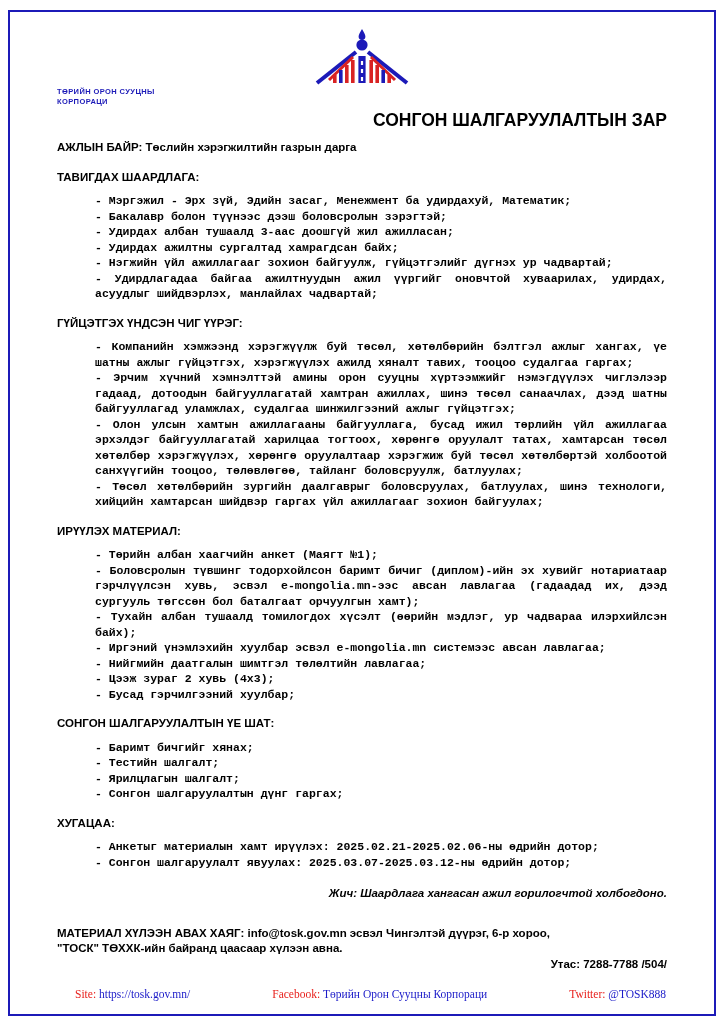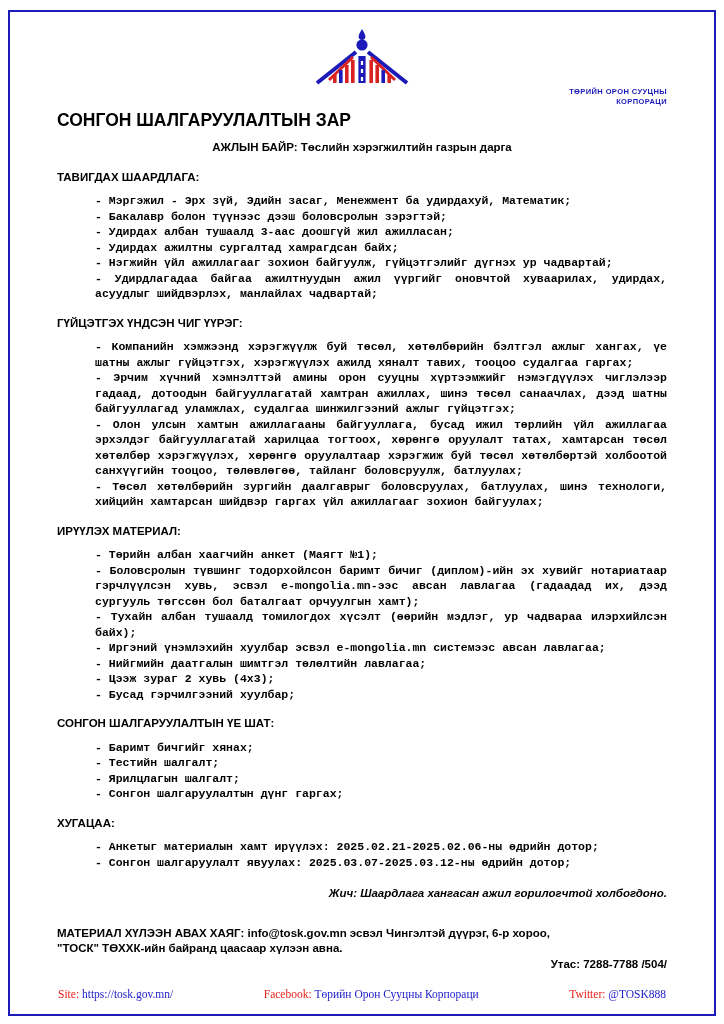--- a/index.html
+++ b/index.html
@@ -13,40 +13,40 @@
   }
   .frame {
     position:absolute; left:8px; top:10px; right:8px; bottom:8px;
     border:2px solid #1c1ab8;
     pointer-events:none;
   }
   .content {
     position:absolute; left:57px; right:57px; top:28px;
     font-size:11.5px; line-height:15.5px; font-weight:bold;
   }
-  .logo-wrap { text-align:right; margin:0 0 2px 0; }
+  .logo-wrap { text-align:left; margin:0 0 2px 0; }
   .logo-wrap svg { display:block; margin:0 auto; }
   .org-name {
     color:#1c1ab8; font-size:7.5px; line-height:9px;
     letter-spacing:0.4px; font-weight:bold; margin-top:1px;
   }
   .doc-title {
-    text-align:left; font-size:17.5px; line-height:22px;
+    text-align:right; font-size:17.5px; line-height:22px;
     font-weight:bold; margin-top:3px;
   }
-  .job-line { margin-top:9px;text-align:center; }
+  .job-line { margin-top:9px; }
   .sec-h { margin-top:14px; }
   .items { margin-top:8px; margin-left:38px;font-family:Liberation Mono, monospace; }
   .items p { margin:0; text-align:justify; }
   .note-line { margin-top:16px; text-align:right; font-style:italic; }
   .addr { margin-top:24px; }
   .addr p { margin:0; }
   .phone-line { text-align:right; }
   .footer {
-    position:absolute; left:10px; right:10px; bottom:24px;
+    position:absolute; left:27px; right:10px; bottom:24px;
     display:flex; justify-content:space-between;
     padding:0 48px;
     font-family:"Liberation Serif", serif;
     font-size:11.5px; font-weight:normal;
   }
   .footer .lbl { color:#e8201c; }
   .footer .val { color:#1a1ac8; }
 </style>
 </head>
 <body>

